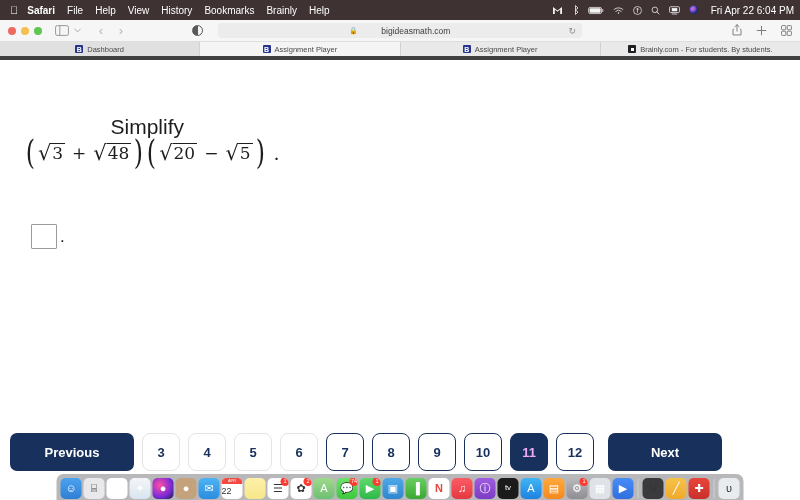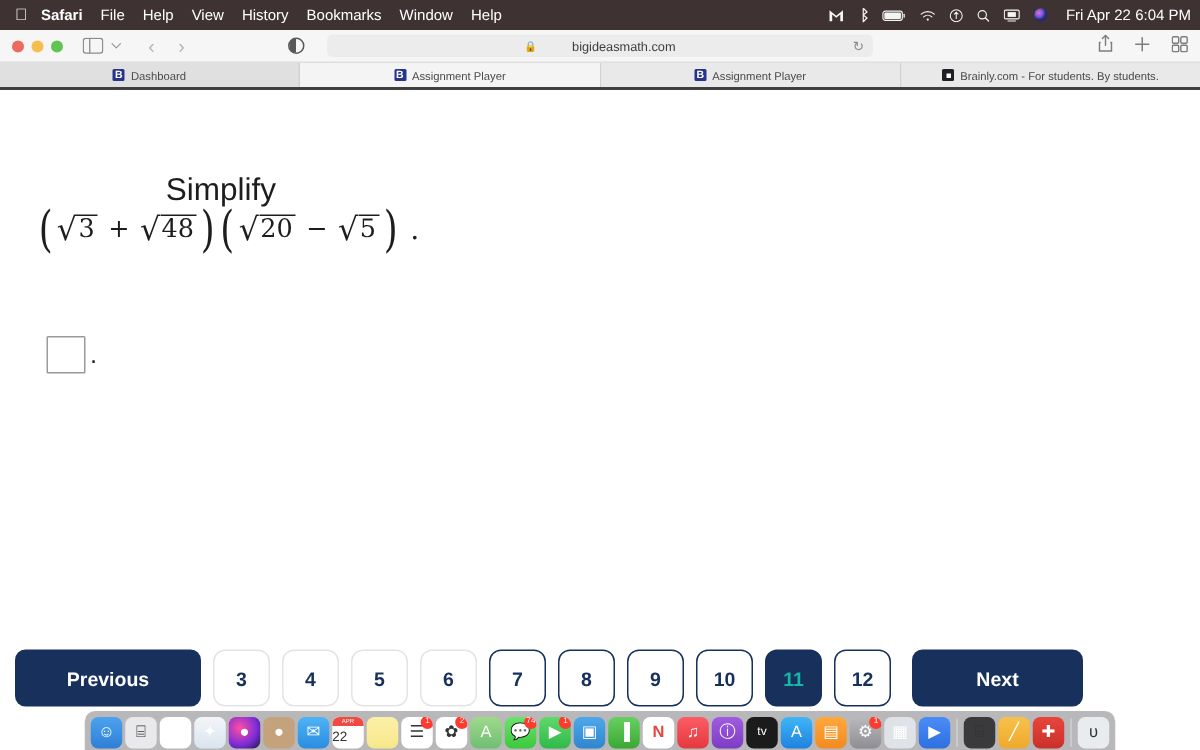--- a/index.html
+++ b/index.html
@@ -65,21 +65,21 @@
   .urlbar .lock { margin-right: 3px; font-size: 7px; color: #6a6a6a; }
   .urlbar .reload { position: absolute; right: 6px; font-size: 9px; color: #8a8a8a; }
 
   .reader-icon { position: absolute; left: 192px; width: 11px; height: 11px;
                  border-radius: 50%; border: 1.2px solid #595959;
                  background: linear-gradient(90deg, #595959 50%, transparent 50%); }
 
   .tb-right { position: absolute; right: 8px; display: flex; align-items: center; gap: 14px; color: #7d7d7d; }
 
   
-  .tabbar { display: flex; height: 18px; background: #e6e6e6; border-bottom: 2px solid #404040; justify-content: space-between; }
+  .tabbar { display: flex; height: 18px; background: #e6e6e6; border-bottom: 4px solid #404040; justify-content: space-between; }
   .tab {
     flex: 1 1 0;
     display: flex; align-items: center; justify-content: center;
     gap: 4px;
     font-size: 7.5px; color: #4a4a4a;
     border-right: 1px solid #d2d2d2;
     background: #e9e9e9;
     overflow: hidden; white-space: nowrap;
   }
   .tab:last-child { border-right: none; }
@@ -148,21 +148,21 @@
     border-radius: 8px;
     background: #ffffff;
     border: 1px solid #e4e4e6;
     color: #18305c;
     font-family: "Liberation Sans", sans-serif;
     font-size: 13px; font-weight: bold;
     display: flex; align-items: center; justify-content: center;
     cursor: pointer;
   }
   .pbtn.visited { border: 1.6px solid #18305c; }
-  .pbtn.current { background: #18305c; color: #14b8a6; border: 1.6px solid #18305c; }
+  .pbtn.current { background: #18305c; color: #f0abfc; border: 1.6px solid #18305c; }
 
   
   .dock {
     position: absolute; left: 50%; transform: translateX(-50%);
     bottom: 0; height: 26px;
     background: rgba(125,125,130,0.55);
     border-radius: 7px 7px 0 0;
     display: flex; align-items: center;
     padding: 2px 4px 0 4px;
     gap: 2px;
@@ -193,21 +193,21 @@
 <body>
 
 <div class="menubar">
   <span class="apple"></span>
   <span class="mitem bold">Safari</span>
   <span class="mitem">File</span>
   <span class="mitem">Help</span>
   <span class="mitem">View</span>
   <span class="mitem">History</span>
   <span class="mitem">Bookmarks</span>
-  <span class="mitem">Window</span>
+  <span class="mitem">Brainly</span>
   <span class="mitem">Help</span>
   <span class="spacer"></span>
 
   <span class="sysicon">
     <svg width="11" height="9" viewBox="0 0 24 20">
         <path d="M2 2l10 8L22 2v16h-4V8l-6 5-6-5v10H2z" fill="#fff"></path>
       </svg>
   </span>
   <span class="sysicon">
     <svg width="7" height="10" viewBox="0 0 12 20">

